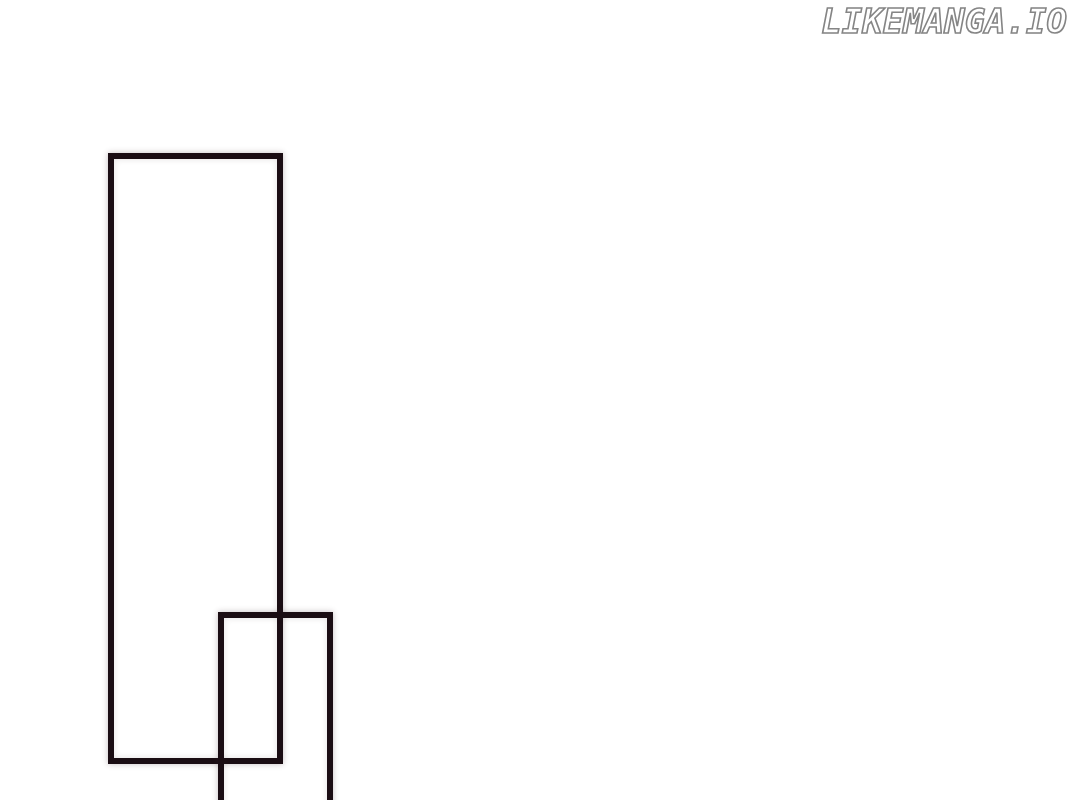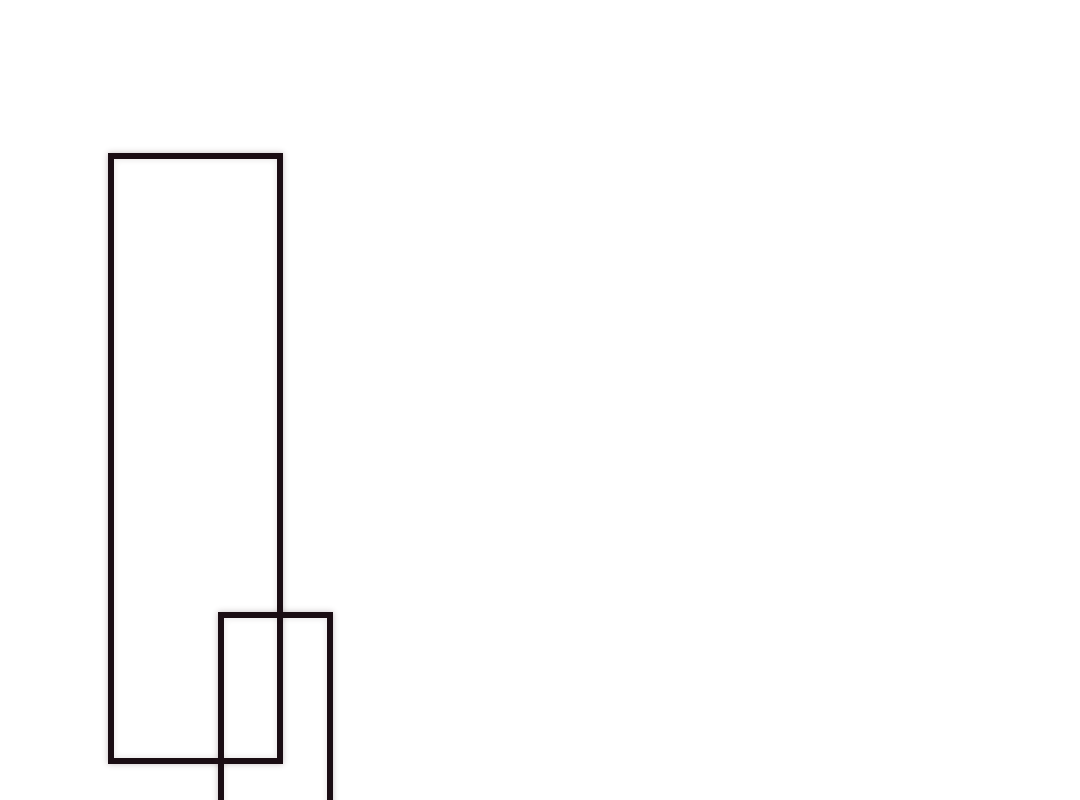--- a/index.html
+++ b/index.html
@@ -56,18 +56,19 @@
     top: 612px;
     width: 115px;
     height: 240px; 
   }
 </style>
 </head>
 <body>
 
 <div class="reader-viewport">
 
+  <div class="watermark">LIKEMANGA.IO</div>
 
   <div class="panel panel-tall"></div>
 
   <div class="panel panel-small"></div>
 
 </div>
 
 </body></html>

